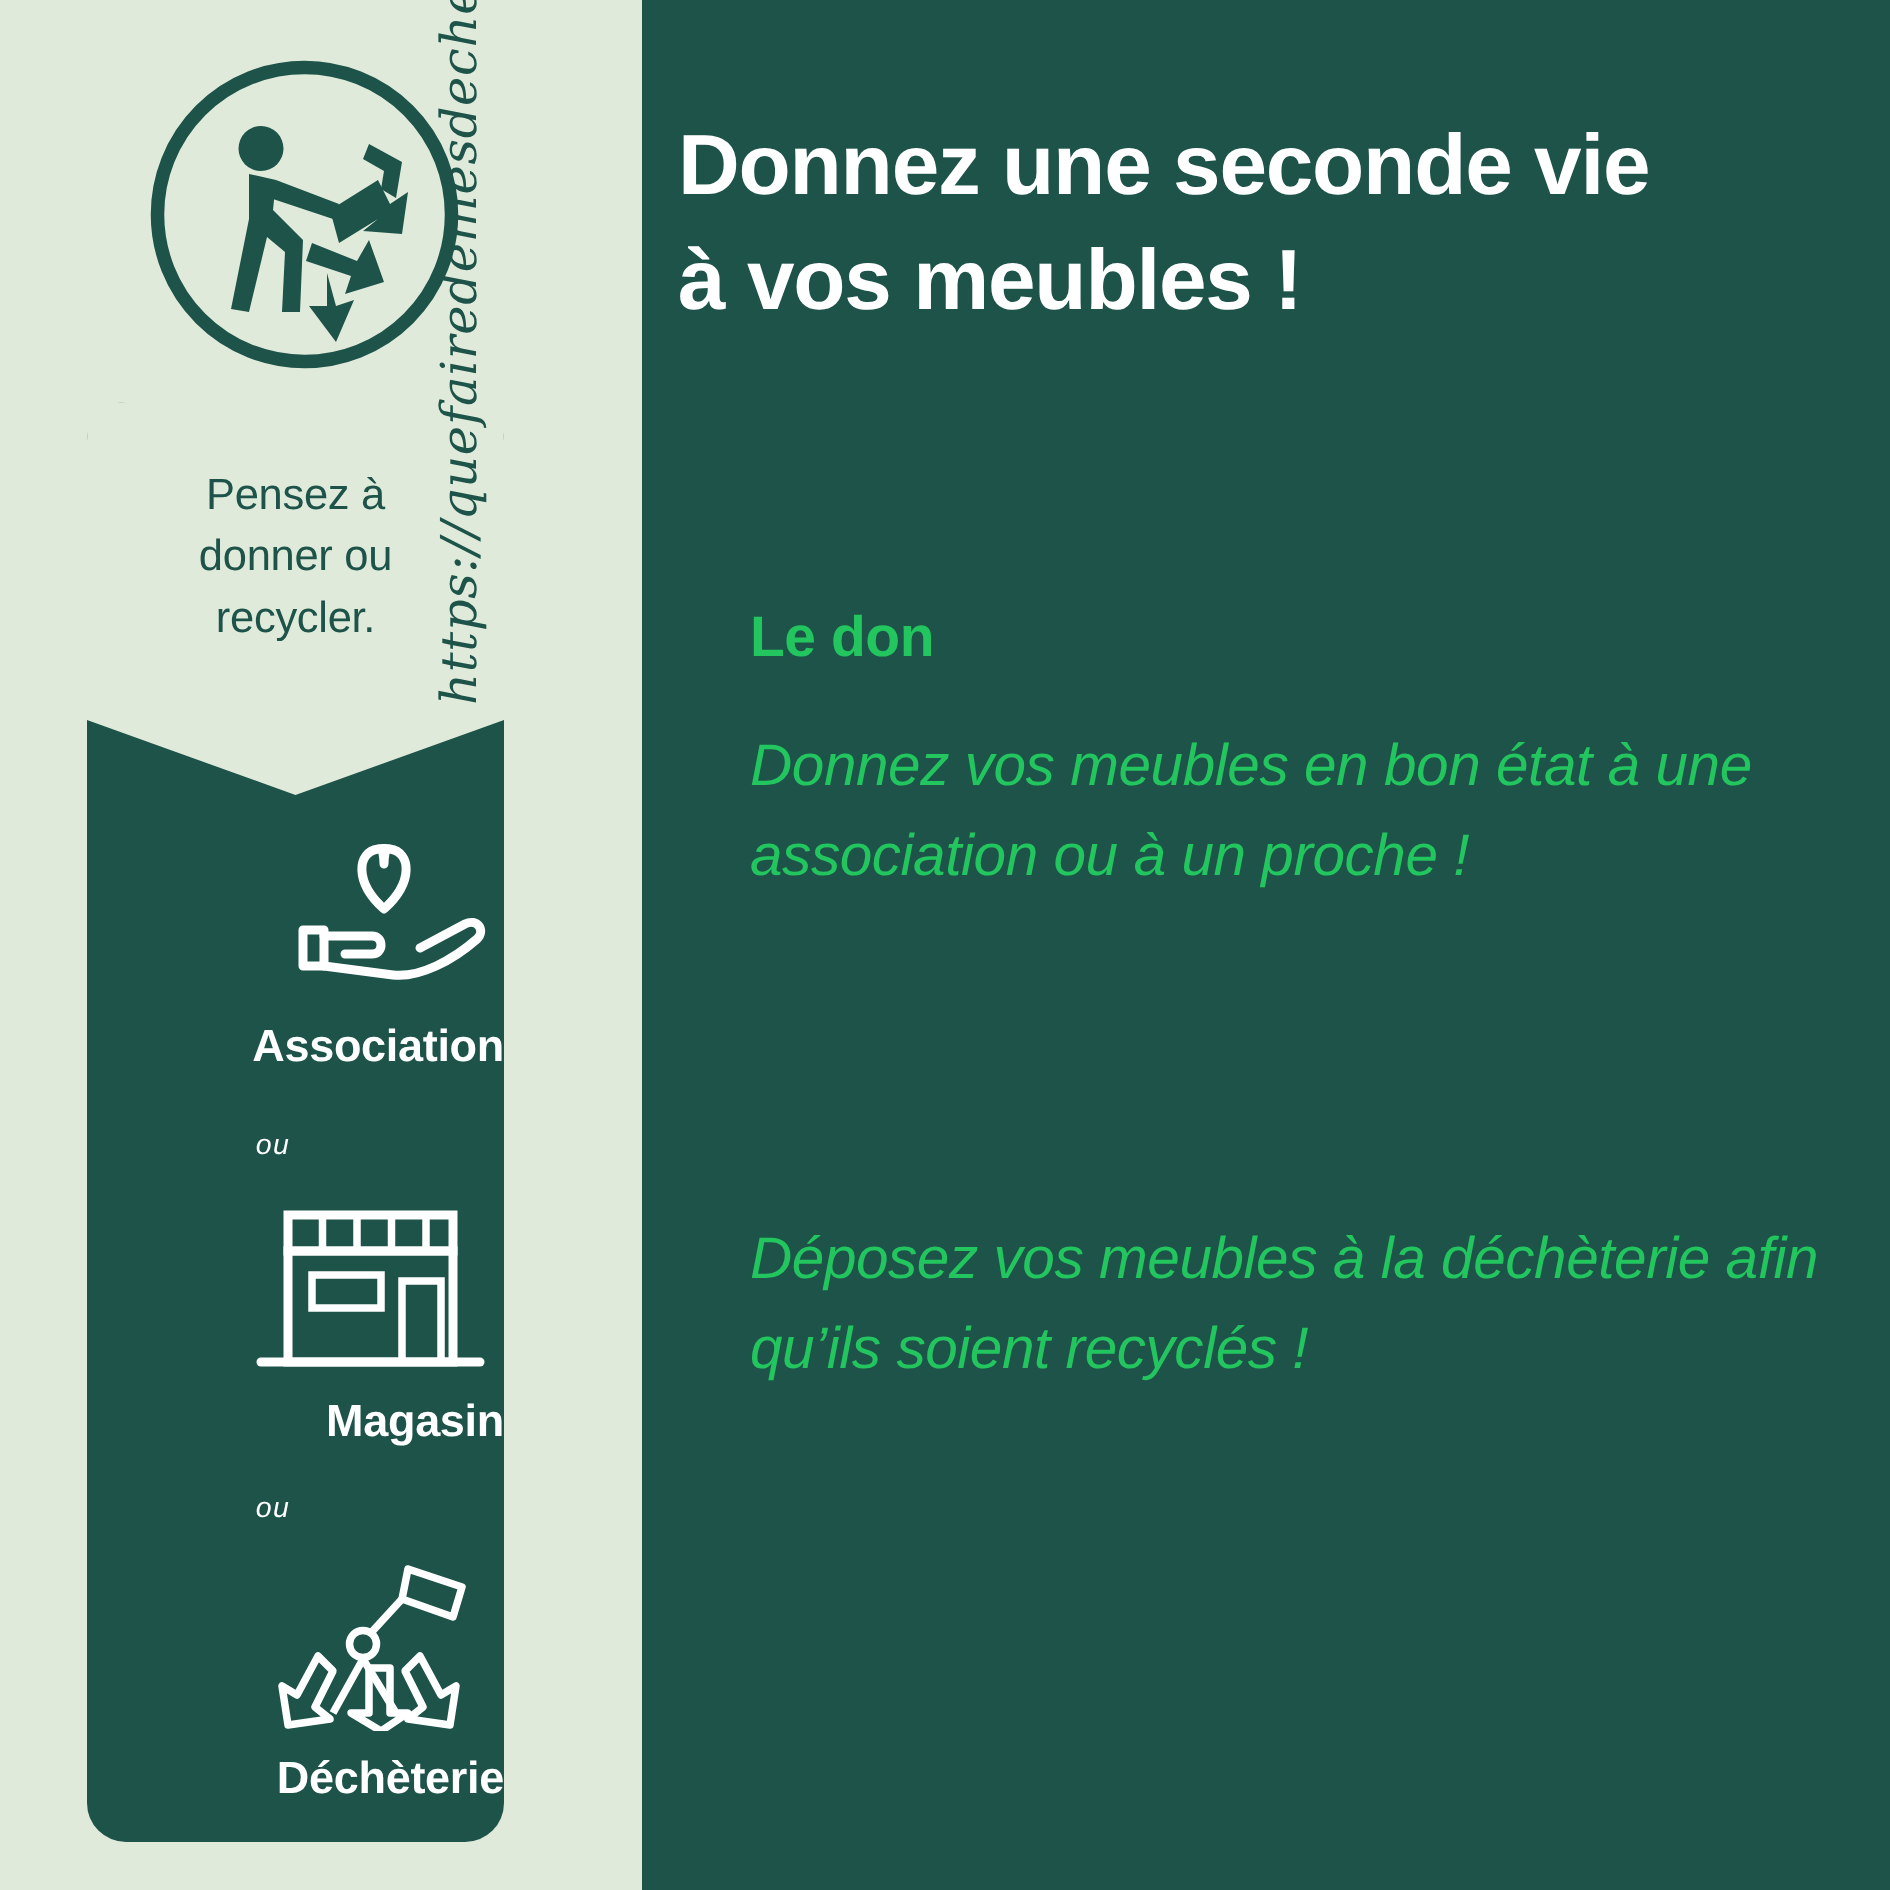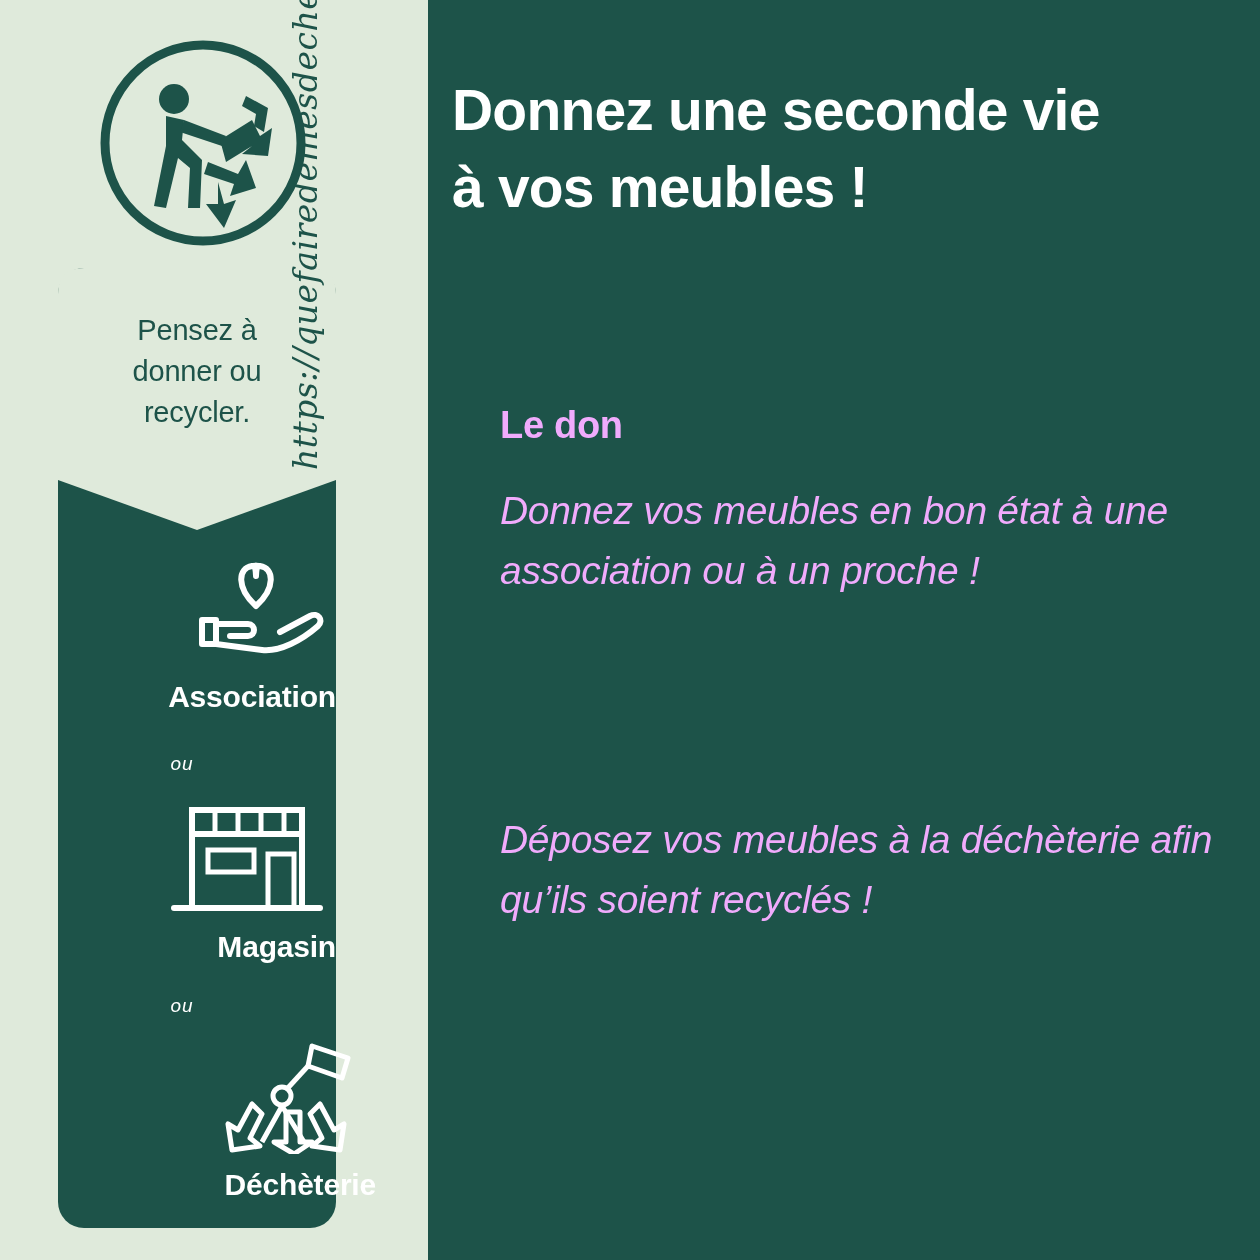--- a/index.html
+++ b/index.html
@@ -119,21 +119,21 @@
     color: #ffffff;
     font-size: 57px;
     font-weight: bold;
     line-height: 1.35;
     letter-spacing: -0.8px;
   }
   .section {
     position: absolute;
     left: 500px;
     width: 720px;
-    color: #f0abfc;
+    color: #22c55e;
   }
   .section-heading {
     font-size: 38px;
     font-weight: bold;
     letter-spacing: -0.3px;
     margin: 0 0 34px 0;
   }
   .section-body {
     font-size: 39px;
     font-style: italic;
@@ -206,21 +206,21 @@
           <rect x="50" y="52" width="46" height="22" fill="none" stroke="#ffffff" stroke-width="5"></rect>
           <rect x="110" y="56" width="26" height="54" fill="none" stroke="#ffffff" stroke-width="5"></rect>
           <line x1="16" y1="110" x2="162" y2="110" stroke="#ffffff" stroke-width="6" stroke-linecap="round"></line>
         </svg>
       </span>
       <span class="step-label">Magasin</span>
     </div>
 
     <div class="ou" style="top:727px;">ou</div>
 
-    <div class="step" style="top:770px;padding-left:40px;">
+    <div class="step" style="top:770px;">
       <span class="step-icon">
         <svg width="160" height="116" viewBox="0 0 160 116" aria-hidden="true">
           <path d="M96 8 L132 20 L126 40 L92 28 Z" fill="none" stroke="#ffffff" stroke-width="5" stroke-linejoin="round"></path>
           <path d="M92 28 L70 52" fill="none" stroke="#ffffff" stroke-width="5"></path>
           <circle cx="66" cy="58" r="9" fill="none" stroke="#ffffff" stroke-width="5"></circle>
           <path d="M66 68 L46 104 M66 68 L88 104" fill="none" stroke="#ffffff" stroke-width="5"></path>
           <path d="M36 66 L22 92 L12 86 L16 112 L44 108 L34 100 L46 76 Z" fill="none" stroke="#ffffff" stroke-width="5" stroke-linejoin="round"></path>
           <path d="M104 66 L118 92 L128 86 L124 112 L96 108 L106 100 L94 76 Z" fill="none" stroke="#ffffff" stroke-width="5" stroke-linejoin="round"></path>
           <path d="M70 74 L70 104 L58 104 L78 116 L96 104 L84 104 L84 74 Z" fill="none" stroke="#ffffff" stroke-width="5" stroke-linejoin="round"></path>
         </svg>

